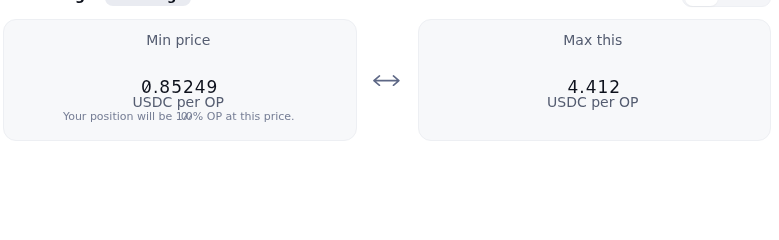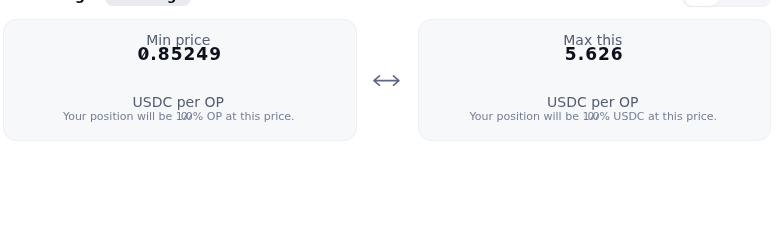--- a/index.html
+++ b/index.html
@@ -20,21 +20,21 @@
 
   
   .card{
     position:absolute;top:19px;height:122px;width:353.5px;box-sizing:border-box;
     background:#F7F8FA;border:1px solid #EDEFF3;border-radius:13px;
   }
   #cardA{left:3px;}
   #cardB{left:417.5px;}
   .card > div{position:absolute;left:0;width:100%;text-align:center;white-space:nowrap;}
   .ttl{top:12.2px;text-indent:-3px;font-size:14px;line-height:16px;color:#545C70;}
-  .val{top:24px;font-size:17px;line-height:20px;color:#0D111C;letter-spacing:1px;text-indent:0px;font-weight:bold;}
+  .val{top:57px;font-size:17px;line-height:20px;color:#0D111C;letter-spacing:1px;text-indent:0px;}
   .unt{top:74px;text-indent:-3px;font-size:14px;line-height:16px;color:#545C70;}
   .nte{top:90px;text-indent:-2px;font-size:11px;line-height:14px;color:#767E95;}
 
   .sep{position:absolute;left:373.1px;top:74px;width:27px;height:16px;}
   .z{position:relative;display:inline-block;}
   .z::after{content:"";position:absolute;left:50%;top:50%;width:1.3px;height:0.72em;background:currentColor;transform:translate(-50%,-50%) rotate(30deg);}
   .nte .z::after{width:0.7px;height:0.56em;}
 </style>
 </head>
 <body>
@@ -59,18 +59,17 @@
   </div>
 
   <div class="sep">
     <svg width="27" height="16" viewBox="0 0 27 16">
       <path d="M6.5 1.9 L0.9 6.6 L6.5 11.3 M20.4 1.9 L25.9 6.6 L20.4 11.3 M1.1 6.6 L25.7 6.6" fill="none" stroke="#5D6785" stroke-width="1.55" stroke-linecap="round" stroke-linejoin="round"></path>
     </svg>
   </div>
 
   <div class="card" id="cardB">
     <div class="ttl">Max this</div>
-    <div class="val slash">5.626</div>
+    <div class="val slash">4.412</div>
     <div class="unt">USDC per OP</div>
-    <div class="nte slash">Your position will be 1<span class="z">0</span><span class="z">0</span>% USDC at this price.</div>
   </div>
 
 </div>
 
 </body></html>

